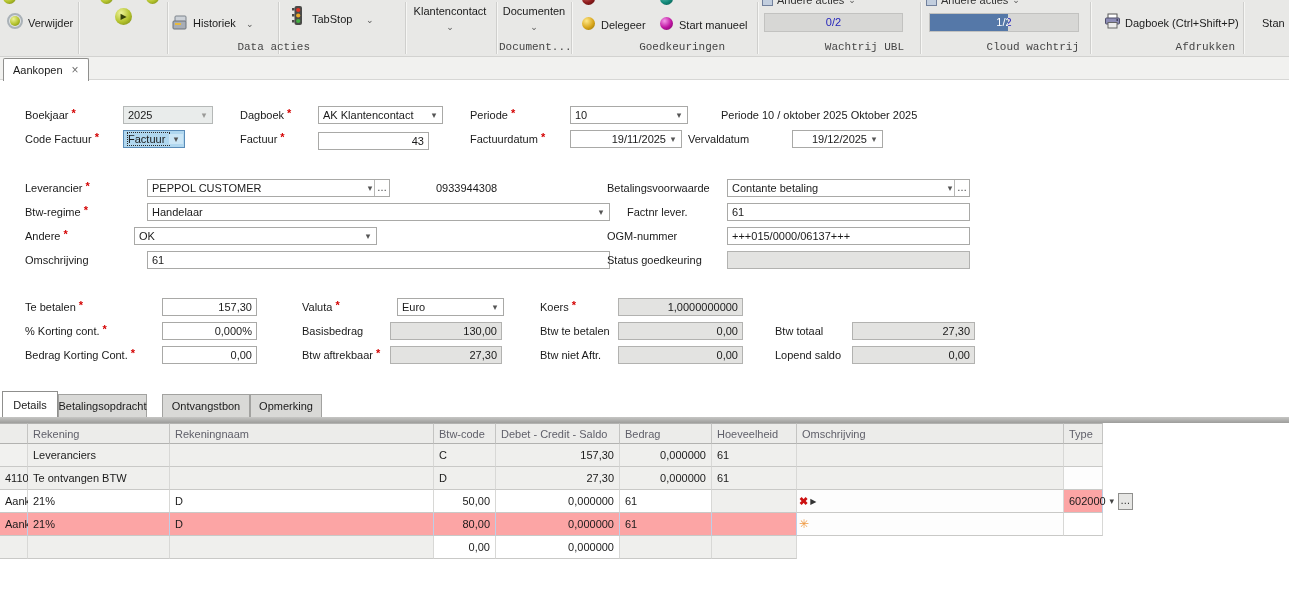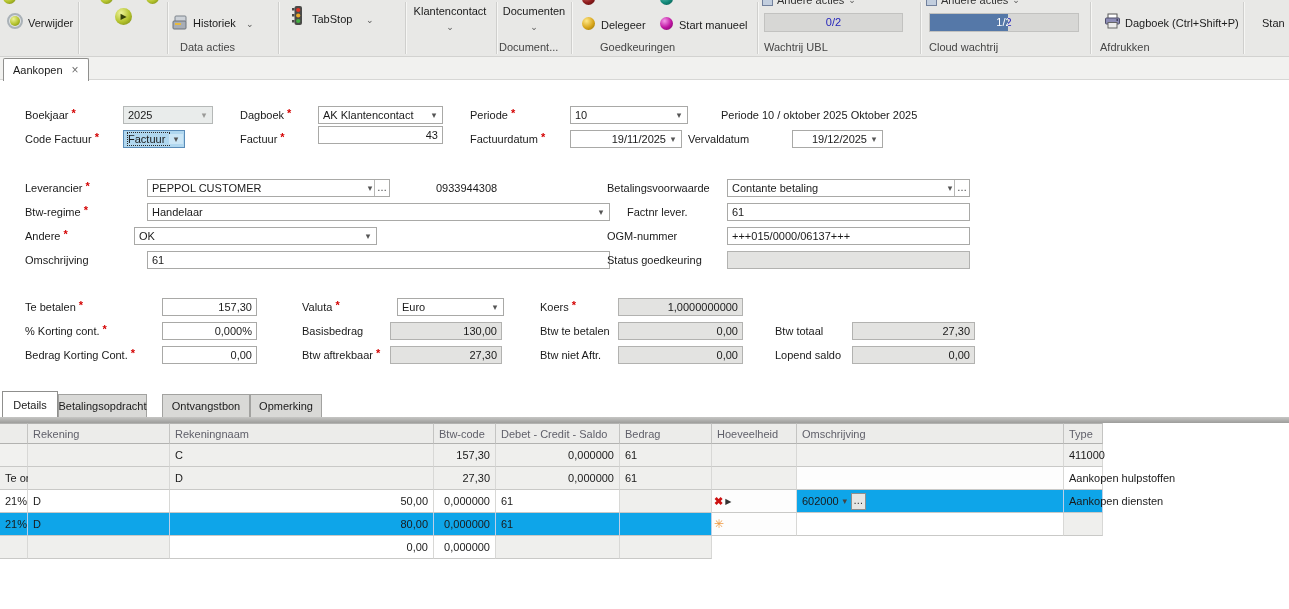--- a/index.html
+++ b/index.html
@@ -2,21 +2,21 @@
 <html><head>
 <meta charset="utf-8">
 <style>
   * { margin:0; padding:0; box-sizing:border-box; }
   html,body { width:1289px; height:609px; overflow:hidden; }
   body { font-family:"Liberation Sans", sans-serif; font-size:11px; color:#1a1a1a; background:#fff; position:relative; }
 
   
   .ribbon { position:absolute; left:0; top:0; width:1289px; height:57px; background:#e8e8e6; border-bottom:1px solid #d2d2d0; overflow:hidden; }
   .rb-div { position:absolute; top:2px; height:52px; width:1px; background:#cfcfcd; box-shadow:1px 0 0 #f6f6f4; }
-  .rb-grouplabel { position:absolute; top:41px; text-align:left; color:#454545; }
+  .rb-grouplabel { position:absolute; top:41px; text-align:right; color:#454545;font-family:Liberation Mono, monospace; }
   .rb-item { position:absolute; white-space:nowrap; color:#1c1c1c; }
   .chev { color:#5a5a5a; font-size:9px; }
   .ball { position:absolute; border-radius:50%; }
   .ball.olive  { background:radial-gradient(circle at 35% 30%, #eef39a, #b3c22c 55%, #6d7d12); }
   .ball.gold   { background:radial-gradient(circle at 35% 30%, #ffe98a, #d8a51a 55%, #8a6a00); }
   .ball.magenta{ background:radial-gradient(circle at 35% 30%, #f598e8, #bd12a0 55%, #6e0a5c); }
   .ball.darkred{ background:radial-gradient(circle at 35% 30%, #d87070, #8e1c1c 55%, #4e0c0c); }
   .ball.teal   { background:radial-gradient(circle at 35% 30%, #6cc9b8, #12897a 55%, #0a5146); }
   .ring { position:absolute; width:16px; height:16px; border-radius:50%; border:2px solid #aab2b8; background:#dfe3e5; }
   .ring .ball { left:1px; top:1px; width:10px; height:10px; }
@@ -62,21 +62,21 @@
 
   
   .grid { position:absolute; left:0; top:423px; display:grid;
           grid-template-columns:28px 142px 264px 62px 124px 92px 85px 267px 39px;
           grid-template-rows:21px repeat(5, 23px); width:1103px; }
   .hc { background:#ececea; border-right:1px solid #c4c4c2; border-bottom:1px solid #b2b2b0; border-top:1px solid #b2b2b0;
         color:#60606a; display:flex; align-items:center; padding:0 5px; overflow:hidden; white-space:nowrap; }
   .c  { border-right:1px solid #d8d8d6; border-bottom:1px solid #c9c9c7; display:flex; align-items:center; padding:0 5px;
         overflow:visible; white-space:nowrap; background:#fff; }
   .c.g { background:#efefed; }
-  .c.b { background:#0ea5e9; border-right-color:#bccfe8; }
+  .c.b { background:#fca5a5; border-right-color:#bccfe8; }
   .c.r { justify-content:flex-end; }
   .c.mk { background:#f1f1ef; padding:0 2px; gap:2px; }
   .c.mk.w { background:#fdfdfd; }
   .xmark { color:#cc1111; font-weight:bold; font-size:11px; }
   .rowarrow { color:#333; font-size:8px; }
   .newmark { color:#ef9b45; font-size:12px; }
   .c .arr { flex:0 0 12px; text-align:center; color:#444; font-size:9px; }
   .edbtn { flex:0 0 15px; height:17px; background:#e6e6e4; border:1px solid #8f8f8d; text-align:center; line-height:14px; font-size:10px; color:#222; }
 </style>
 </head>
@@ -201,21 +201,21 @@
     <span class="arr">▾</span>
   </div>
 <div class="statictext" style="left:697px;top:109px">Periode 10 / oktober 2025  Oktober 2025</div>
 
 <div class="lbl" style="left:25px;top:133px"><span>Code Factuur</span><span class="req">*</span></div>
 <div class="cmb focused" style="left:123px;top:130px;width:62px">
     <span class="val">Factuur</span>
     <span class="arr">▾</span>
   </div>
 <div class="lbl" style="left:240px;top:133px"><span>Factuur</span><span class="req">*</span></div>
-<div class="inp right" style="left:318px;top:126px;width:125px">
+<div class="inp right" style="left:318px;top:132px;width:111px">
     <span class="val">43</span>
   </div>
 <div class="lbl" style="left:470px;top:133px"><span>Factuurdatum</span><span class="req">*</span></div>
 <div class="cmb right" style="left:570px;top:130px;width:112px">
     <span class="val">19/11/2025</span>
     <span class="arr">▾</span>
   </div>
 <div class="lbl" style="left:688px;top:133px"><span>Vervaldatum</span><span class="req"></span></div>
 <div class="cmb right" style="left:792px;top:130px;width:91px">
     <span class="val">19/12/2025</span>
@@ -335,20 +335,21 @@
   <div class="hc">Rekening</div>
   <div class="hc">Rekeningnaam</div>
   <div class="hc">Btw-code</div>
   <div class="hc">Debet - Credit - Saldo</div>
   <div class="hc">Bedrag</div>
   <div class="hc">Hoeveelheid</div>
   <div class="hc">Omschrijving</div>
   <div class="hc">Type</div>
 
   <div class="c mk"></div>
+  <div class="c g">Leveranciers</div>
   <div class="c g"></div>
   <div class="c g">C</div>
   <div class="c g r">157,30</div>
   <div class="c g r">0,000000</div>
   <div class="c g">61</div>
   <div class="c g"></div>
 
   <div class="c mk"></div>
   <div class="c g">411000</div>
   <div class="c g">Te ontvangen BTW</div>

